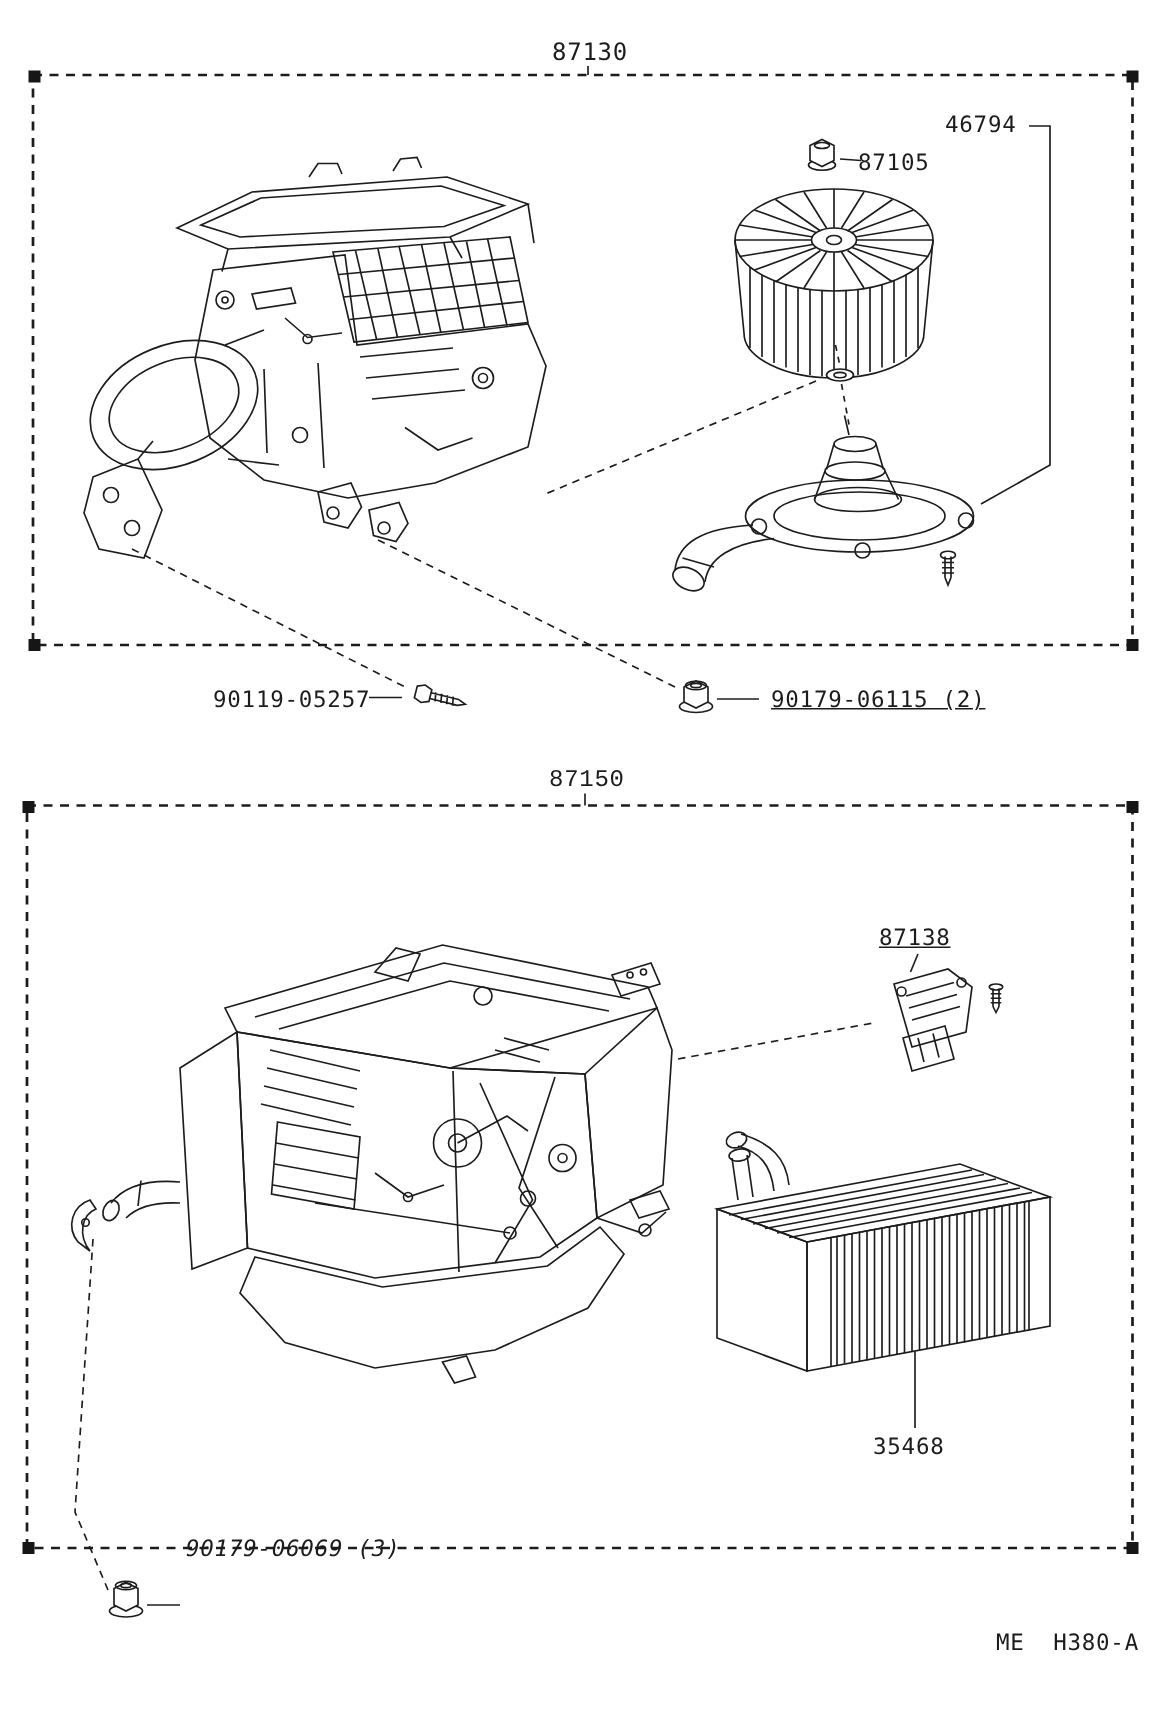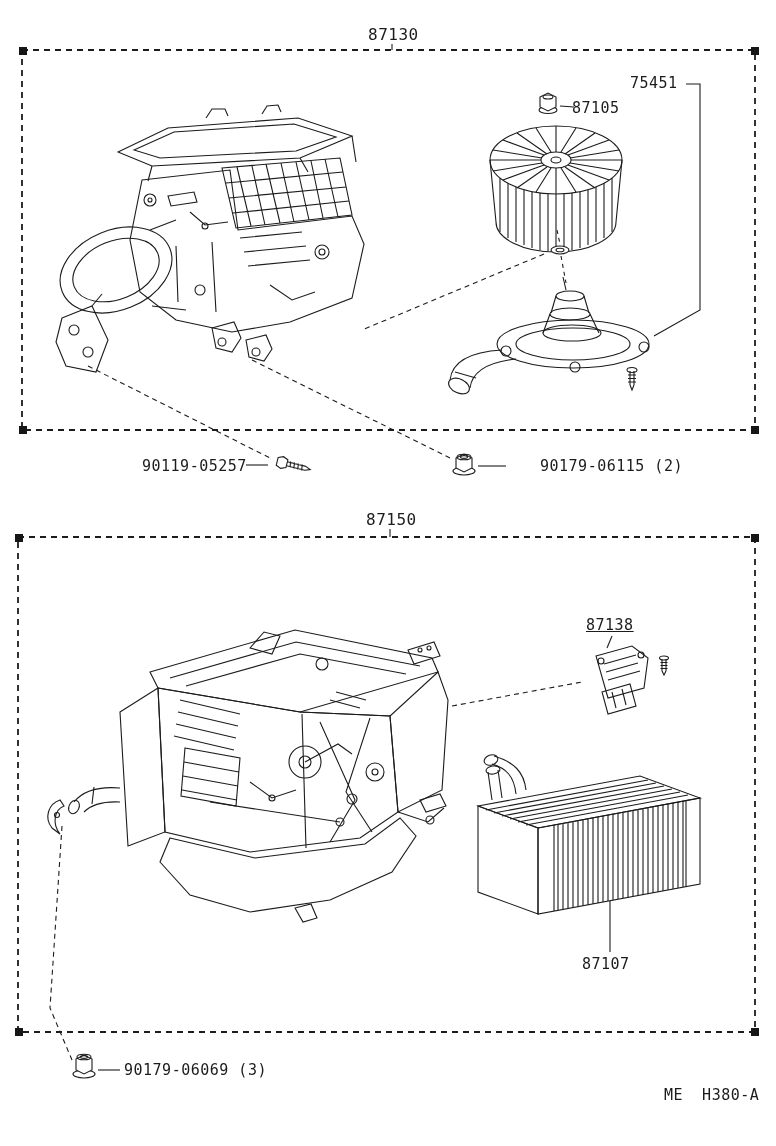--- a/index.html
+++ b/index.html
@@ -223,31 +223,31 @@
     <g stroke="#1c1c1c" stroke-width="1.1">
       <ellipse cx="84" cy="1074" rx="11" ry="4" fill="#fff"></ellipse>
       <polygon points="76,1059 84,1055 92,1059 92,1070 84,1074 76,1070" fill="#fff"></polygon>
       <ellipse cx="84" cy="1057" rx="7" ry="2.8" fill="none"></ellipse>
       <ellipse cx="84" cy="1057" rx="3.5" ry="1.4" fill="none"></ellipse>
     </g>
   </svg>
 
   <div class="part-label title-label" style="left:368px;top:26px;">87130</div>
 
-  <div class="part-label" style="left:630px;top:74px;">75451</div>
+  <div class="part-label" style="left:630px;top:74px;">46794</div>
 
   <div class="part-label" style="left:572px;top:99px;">87105</div>
 
   <div class="part-label" style="left:142px;top:457px;">90119-05257</div>
 
-  <div class="part-label" style="left:540px;top:457px;">90179-06115 (2)</div>
-
-  <div class="part-label title-label" style="left:366px;top:511px;">87150</div>
+  <div class="part-label" style="left:514px;top:457px;text-decoration:underline;">90179-06115 (2)</div>
+
+  <div class="part-label title-label" style="left:366px;top:511px;font-family:Liberation Mono, monospace;">87150</div>
 
   <div class="part-label" style="left:586px;top:616px;text-decoration:underline;">87138</div>
 
-  <div class="part-label" style="left:582px;top:955px;">87107</div>
-
-  <div class="part-label" style="left:124px;top:1061px;">90179-06069 (3)</div>
+  <div class="part-label" style="left:582px;top:955px;">35468</div>
+
+  <div class="part-label" style="left:124px;top:1023px;font-style:italic;">90179-06069 (3)</div>
 
   <div class="part-label" style="left:664px;top:1086px;">ME  H380-A</div>
 
 </div>
 
 </body></html>

